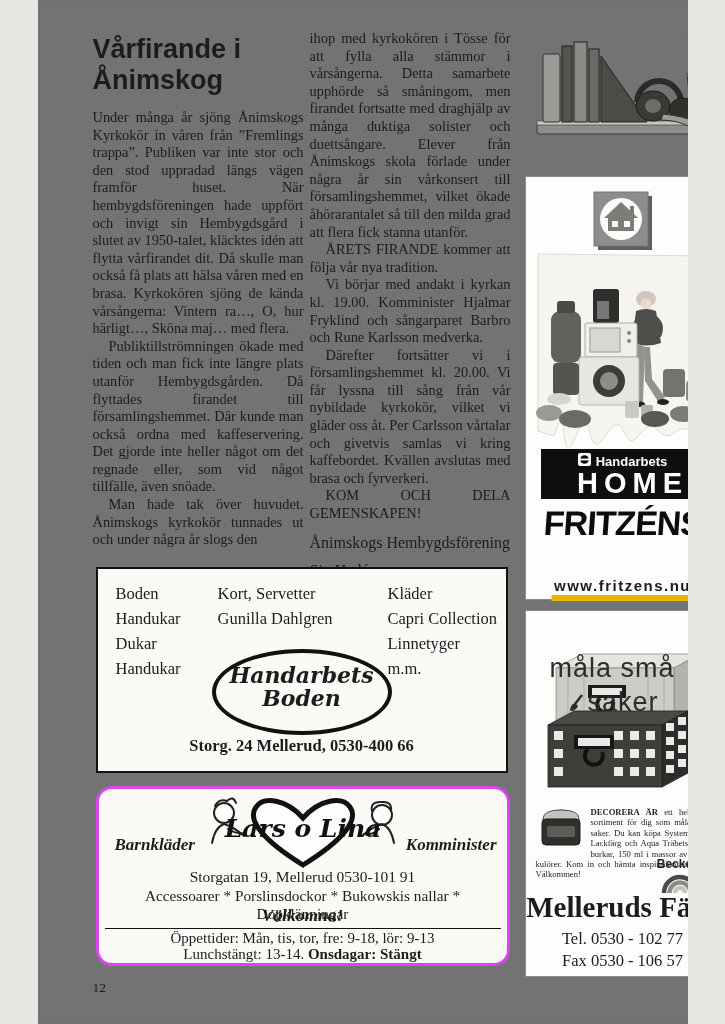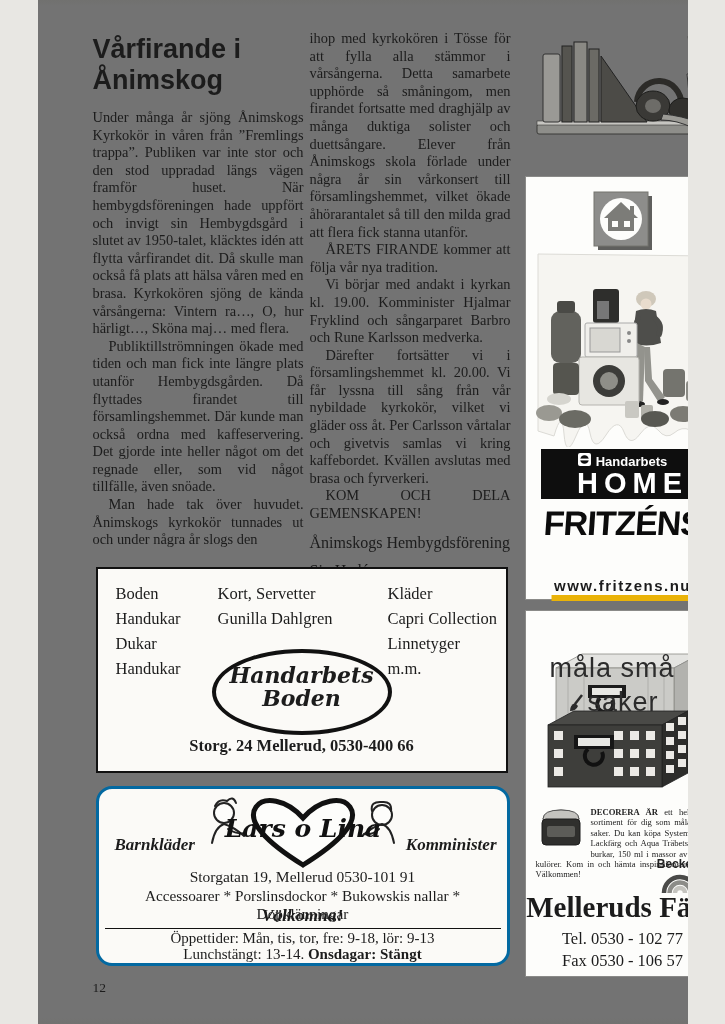--- a/index.html
+++ b/index.html
@@ -30,21 +30,21 @@
         width:172px;height:78px;border:4px solid #111;border-radius:50%;
         text-align:center;font-family:"DejaVu Serif",serif;font-style:italic;font-weight:bold;
         background:#fbfaf7;}
   .hb-oval .l1{font-size:22px;margin-top:11px;line-height:22px;}
   .hb-oval .l2{font-size:22px;line-height:24px;}
   .hb-addr{position:absolute;left:0;right:0;top:167px;text-align:center;
         font-weight:bold;font-size:16.5px;}
 
   
   .ll-box{position:absolute;left:58px;top:786px;width:408px;height:174px;
-        border:3px solid #0369a1;border-radius:16px;background:#fbfaf7;}
+        border:3px solid #d946ef;border-radius:16px;background:#fbfaf7;}
   .ll-logo{position:absolute;left:50%;top:2px;transform:translateX(-50%);}
   .ll-left{position:absolute;left:16px;top:46px;font-weight:bold;font-style:italic;font-size:17px;}
   .ll-right{position:absolute;right:10px;top:46px;font-weight:bold;font-style:italic;font-size:17px;}
   .ll-addr{position:absolute;left:0;right:0;top:79px;text-align:center;font-size:15.5px;}
   .ll-products{position:absolute;left:0;right:0;top:98px;text-align:center;font-size:15.3px;}
   .ll-welcome{position:absolute;left:0;right:0;top:116px;text-align:center;
         font-weight:bold;font-style:italic;font-size:17.5px;}
   .ll-divider{position:absolute;left:6px;right:6px;top:139px;border-top:1.6px solid #111;}
   .ll-hours{position:absolute;left:0;right:0;top:141px;text-align:center;font-size:15px;}
   .ll-lunch{position:absolute;left:0;right:0;top:157px;text-align:center;font-size:15px;}

